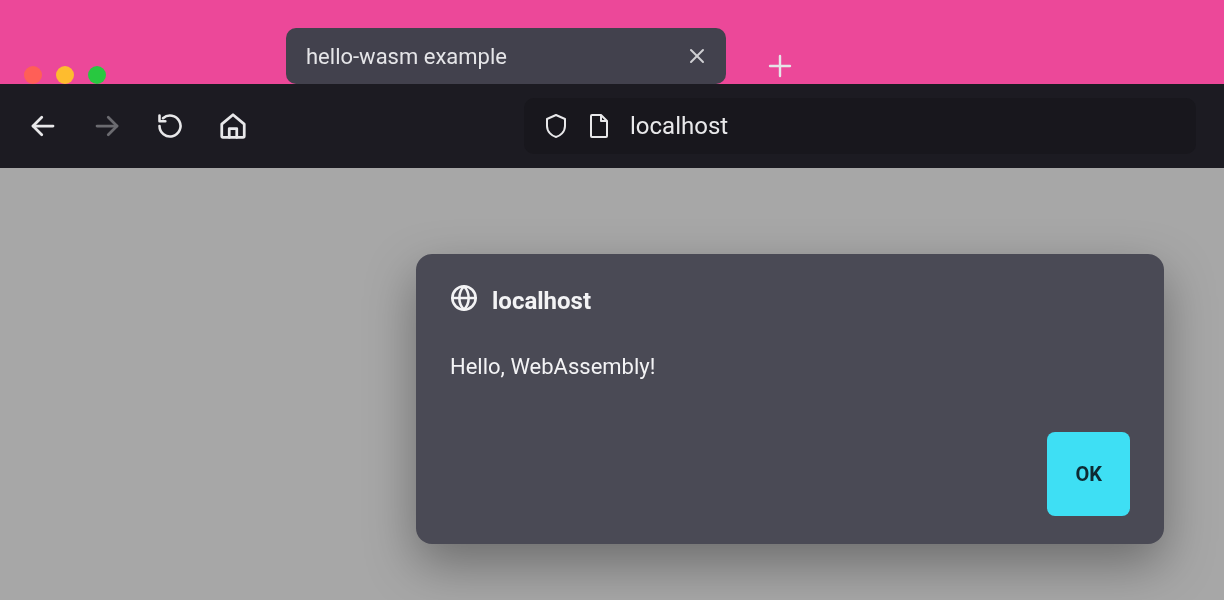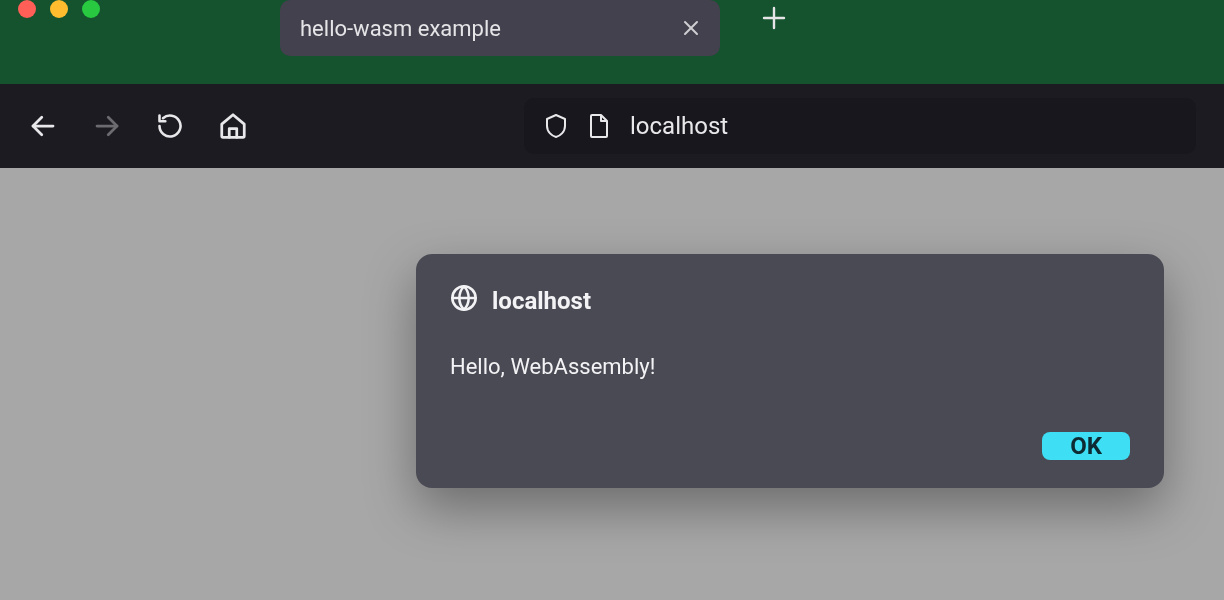--- a/index.html
+++ b/index.html
@@ -9,24 +9,24 @@
       font-family: -apple-system, BlinkMacSystemFont, "Segoe UI", Roboto, sans-serif;
     }
     body {
       width: 1224px;
       height: 600px;
       background: #1c1b22;
       overflow: hidden;
     }
     .titlebar {
       height: 84px;
-      background: #14532d;
-      display: flex;
-      align-items: flex-start;
-      padding: 0 18px;
+      background: #ec4899;
+      display: flex;
+      align-items: flex-end;
+      padding: 0 24px;
     }
     .window-controls {
       display: flex;
       gap: 14px;
       margin-right: 180px;
     }
     .wc {
       width: 18px;
       height: 18px;
       border-radius: 50%;
@@ -134,22 +134,22 @@
     }
     .dialog-footer {
       display: flex;
       justify-content: flex-end;
     }
     .ok-btn {
       background: #3edff4;
       color: #0e2b33;
       border: none;
       border-radius: 8px;
-      padding: 0 28px;
-      font-size: 24px;
+      padding: 30px 28px;
+      font-size: 20px;
       font-weight: 700;
     }
   </style>
 </head>
 <body>
 
 <div class="titlebar">
   <div class="window-controls">
     <div class="wc red"></div>
     <div class="wc yellow"></div>

